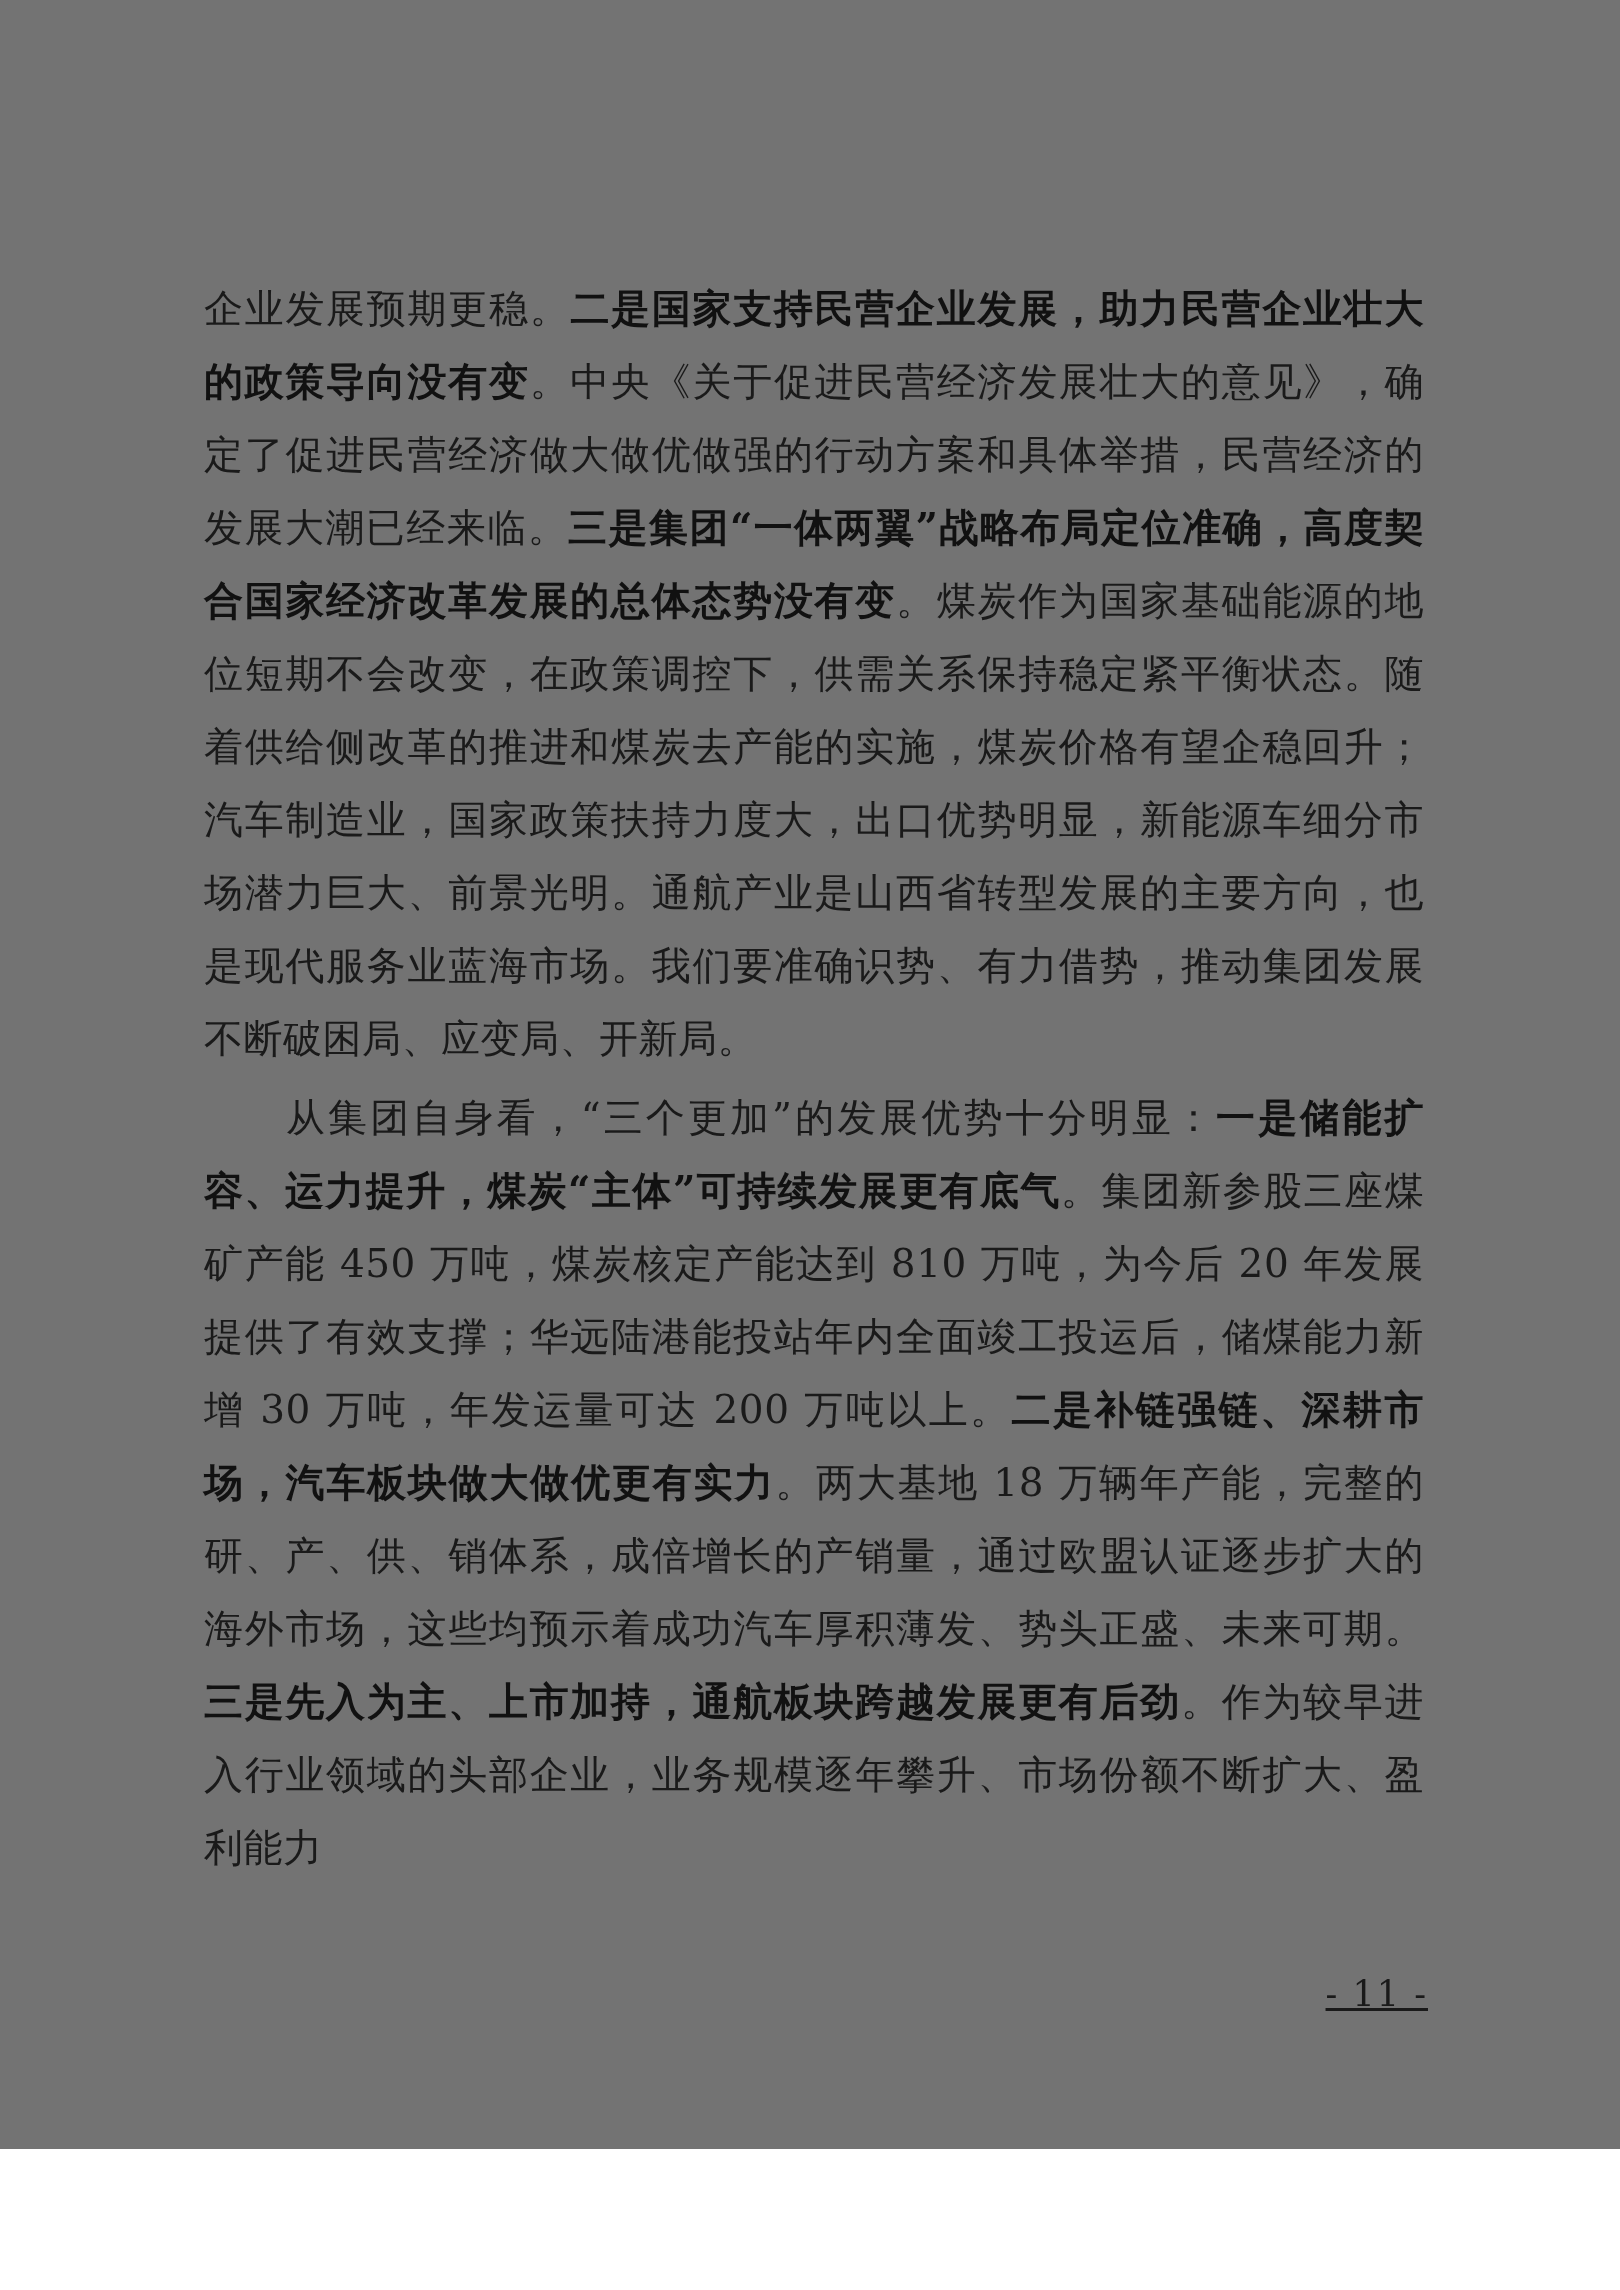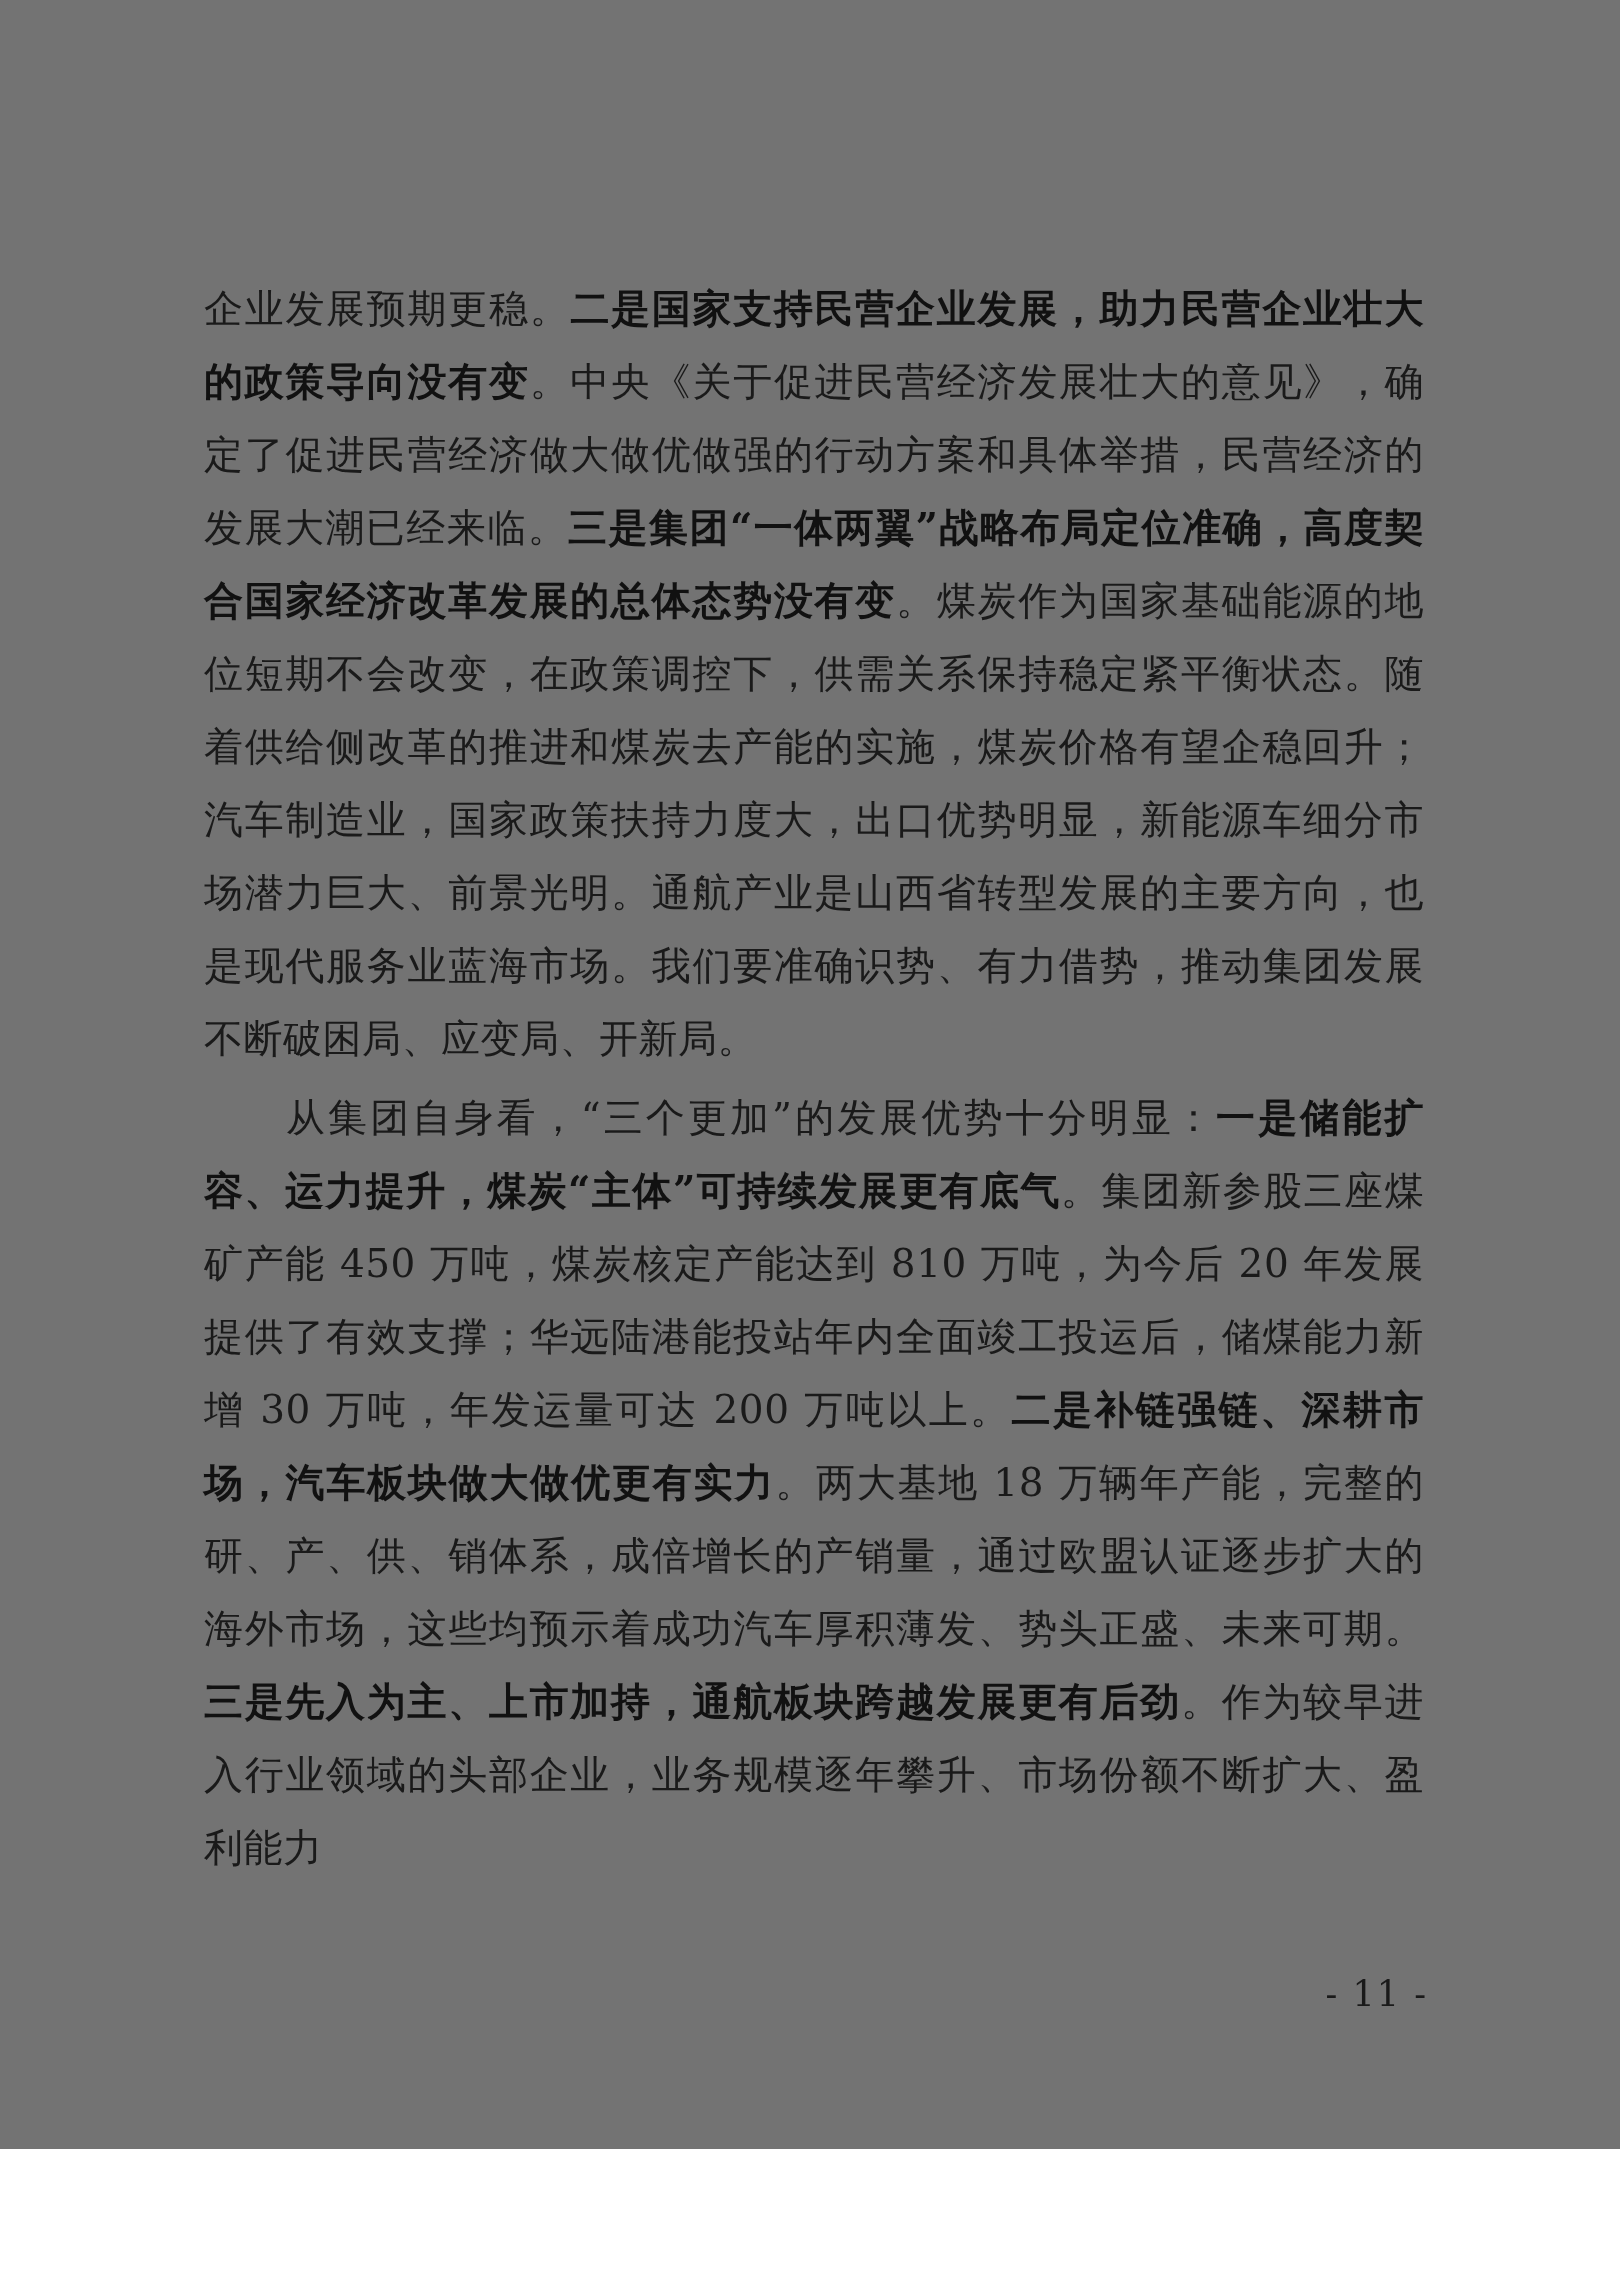--- a/index.html
+++ b/index.html
@@ -42,20 +42,21 @@
     color: #111;
   }
   .pagenum {
     position: absolute;
     right: 192px;
     bottom: 135px;
     font-size: 35px;
     color: #1a1a1a;
     font-family: "DejaVu Serif", "Liberation Serif", serif;
     letter-spacing: 2px;
+    text-decoration: underline;
   }
 </style>
 </head>
 <body>
 
 <div class="page">
   <div class="content">
     <p class="para"><span>企业发展预期更稳。</span><span class="b">二是国家支持民营企业发展，助力民营企业壮大的政策导向没有变</span><span>。中央《关于促进民营经济发展壮大的意见》，确定了促进民营经济做大做优做强的行动方案和具体举措，民营经济的发展大潮已经来临。</span><span class="b">三是集团“一体两翼”战略布局定位准确，高度契合国家经济改革发展的总体态势没有变</span><span>。煤炭作为国家基础能源的地位短期不会改变，在政策调控下，供需关系保持稳定紧平衡状态。随着供给侧改革的推进和煤炭去产能的实施，煤炭价格有望企稳回升；汽车制造业，国家政策扶持力度大，出口优势明显，新能源车细分市场潜力巨大、前景光明。通航产业是山西省转型发展的主要方向，也是现代服务业蓝海市场。我们要准确识势、有力借势，推动集团发展不断破困局、应变局、开新局。</span></p>
     <p class="para indent"><span>从集团自身看，“三个更加”的发展优势十分明显：</span><span class="b">一是储能扩容、运力提升，煤炭“主体”可持续发展更有底气</span><span>。集团新参股三座煤矿产能 450 万吨，煤炭核定产能达到 810 万吨，为今后 20 年发展提供了有效支撑；华远陆港能投站年内全面竣工投运后，储煤能力新增 30 万吨，年发运量可达 200 万吨以上。</span><span class="b">二是补链强链、深耕市场，汽车板块做大做优更有实力</span><span>。两大基地 18 万辆年产能，完整的研、产、供、销体系，成倍增长的产销量，通过欧盟认证逐步扩大的海外市场，这些均预示着成功汽车厚积薄发、势头正盛、未来可期。</span><span class="b">三是先入为主、上市加持，通航板块跨越发展更有后劲</span><span>。作为较早进入行业领域的头部企业，业务规模逐年攀升、市场份额不断扩大、盈利能力</span></p>
   </div>

